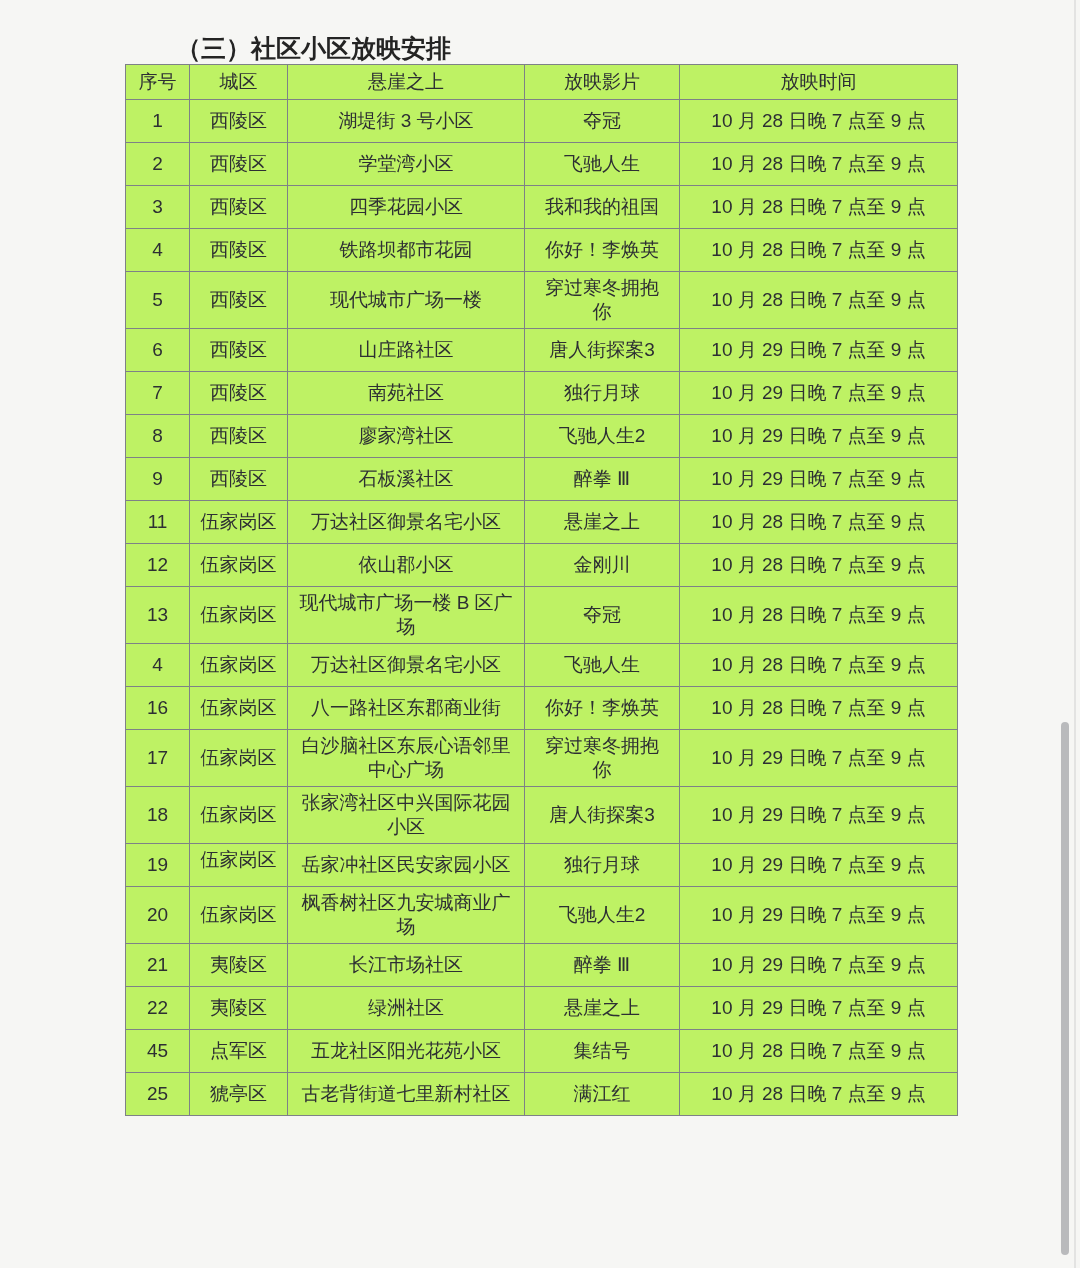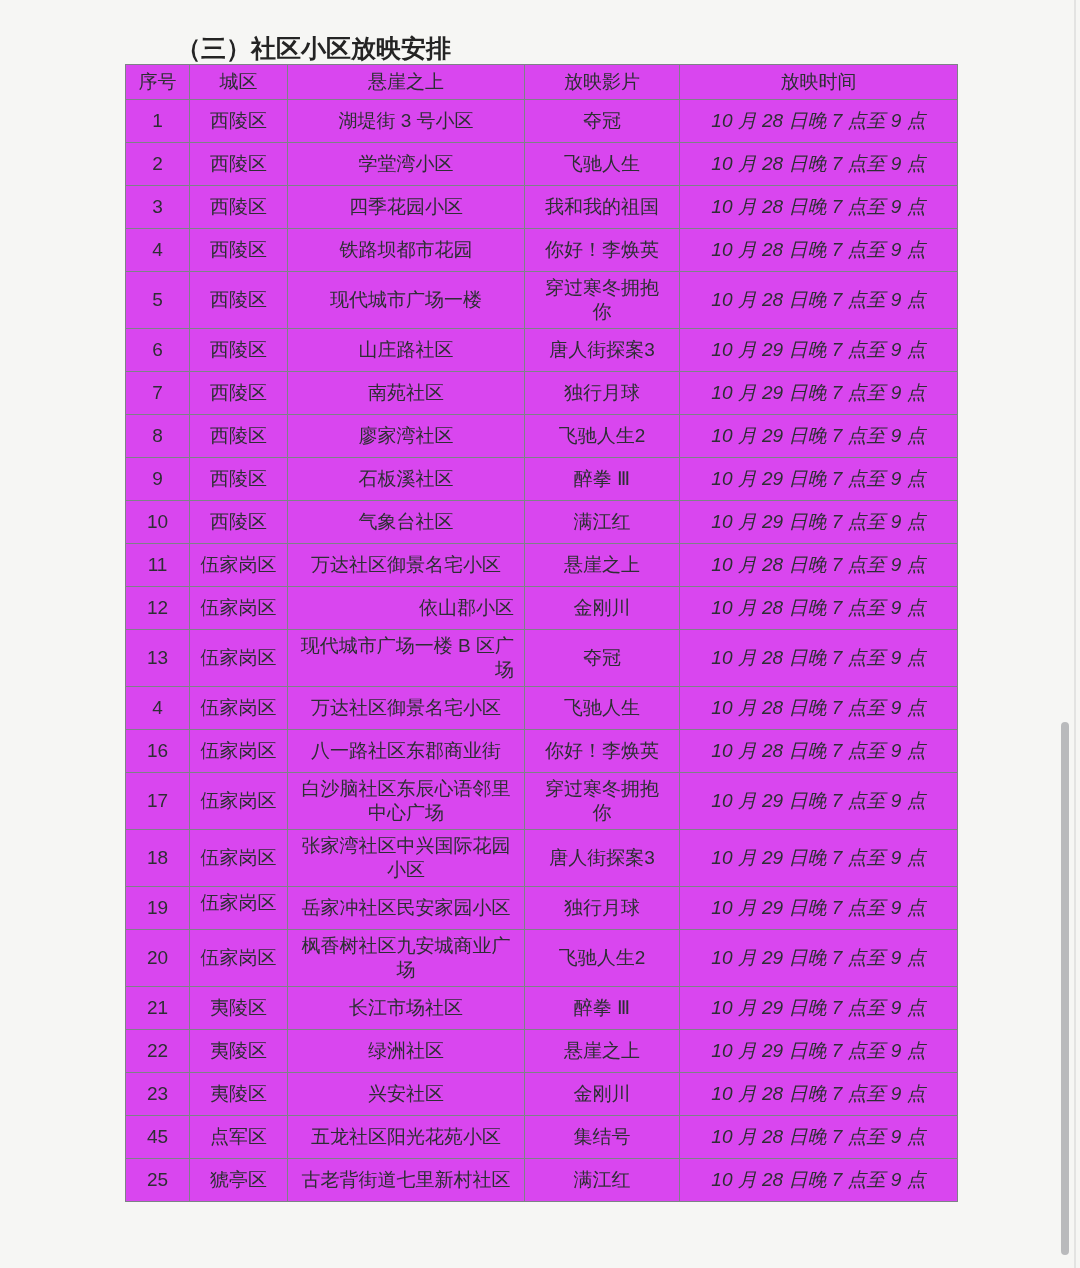--- a/index.html
+++ b/index.html
@@ -21,43 +21,43 @@
     color: #242424;
     white-space: nowrap;
   }
   table.schedule {
     position: absolute;
     left: 125px;
     top: 64px;
     width: 832px;
     border-collapse: collapse;
     table-layout: fixed;
-    background: #d946ef;
+    background: #bef264;
     color: #2d2f33;
   }
   col.c-no   { width: 64px; }
   col.c-dist { width: 98px; }
   col.c-loc  { width: 237px; }
   col.c-film { width: 155px; }
   col.c-time { width: 278px; }
   th, td {
     border: 1px solid #7e8187;
     font-size: 19px;
     font-weight: 400;
     line-height: 24px;
     text-align: center;
     vertical-align: middle;
     overflow: hidden;
   }
   th { height: 26px; padding: 4px 6px; color: #2d2f33; }
   td { height: 34px; padding: 4px 6px; }
   td.td-loc  { padding: 4px 10px; }
   td.td-film { padding: 4px 12px; }
-  td.td-time { padding: 4px 6px; white-space: nowrap; font-style: italic; }
-  td.loc-left { text-align: right; }
+  td.td-time { padding: 4px 6px; white-space: nowrap; }
+  td.loc-left { text-align: center; }
   td.valign-top { vertical-align: top; }
   .scrollbar-track {
     position: absolute;
     left: 1074px;
     top: 0;
     width: 2px;
     height: 1268px;
     background: #e3e3e2;
   }
   .scrollbar-thumb {
@@ -152,27 +152,20 @@
     <td class="td-time">10 月 29 日晚 7 点至 9 点</td>
   </tr>
         <tr>
     <td class="td-no">9</td>
     <td class="td-dist">西陵区</td>
     <td class="td-loc">石板溪社区</td>
     <td class="td-film">醉拳 Ⅲ</td>
     <td class="td-time">10 月 29 日晚 7 点至 9 点</td>
   </tr>
         <tr>
-    <td class="td-no">10</td>
-    <td class="td-dist">西陵区</td>
-    <td class="td-loc">气象台社区</td>
-    <td class="td-film">满江红</td>
-    <td class="td-time">10 月 29 日晚 7 点至 9 点</td>
-  </tr>
-        <tr>
     <td class="td-no">11</td>
     <td class="td-dist">伍家岗区</td>
     <td class="td-loc">万达社区御景名宅小区</td>
     <td class="td-film">悬崖之上</td>
     <td class="td-time">10 月 28 日晚 7 点至 9 点</td>
   </tr>
         <tr>
     <td class="td-no">12</td>
     <td class="td-dist">伍家岗区</td>
     <td class="td-loc loc-left">依山郡小区</td>
@@ -236,27 +229,20 @@
     <td class="td-time">10 月 29 日晚 7 点至 9 点</td>
   </tr>
         <tr>
     <td class="td-no">22</td>
     <td class="td-dist">夷陵区</td>
     <td class="td-loc">绿洲社区</td>
     <td class="td-film">悬崖之上</td>
     <td class="td-time">10 月 29 日晚 7 点至 9 点</td>
   </tr>
         <tr>
-    <td class="td-no">23</td>
-    <td class="td-dist">夷陵区</td>
-    <td class="td-loc">兴安社区</td>
-    <td class="td-film">金刚川</td>
-    <td class="td-time">10 月 28 日晚 7 点至 9 点</td>
-  </tr>
-        <tr>
     <td class="td-no">45</td>
     <td class="td-dist">点军区</td>
     <td class="td-loc">五龙社区阳光花苑小区</td>
     <td class="td-film">集结号</td>
     <td class="td-time">10 月 28 日晚 7 点至 9 点</td>
   </tr>
         <tr>
     <td class="td-no">25</td>
     <td class="td-dist">猇亭区</td>
     <td class="td-loc">古老背街道七里新村社区</td>

